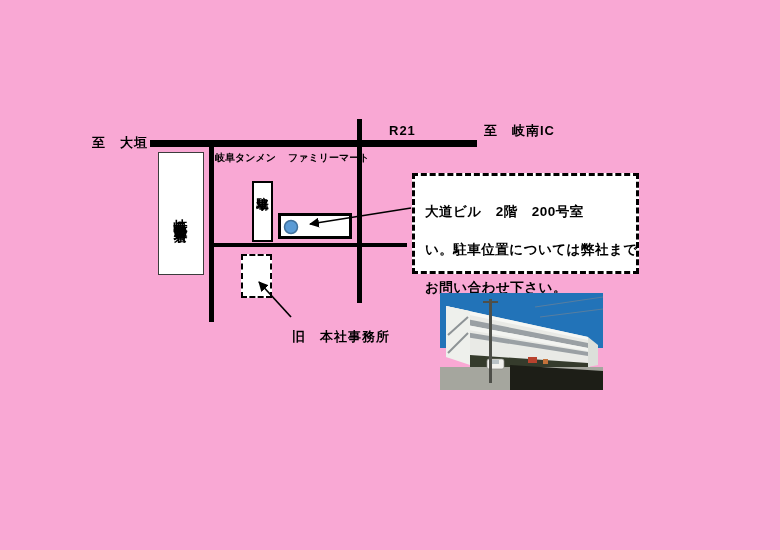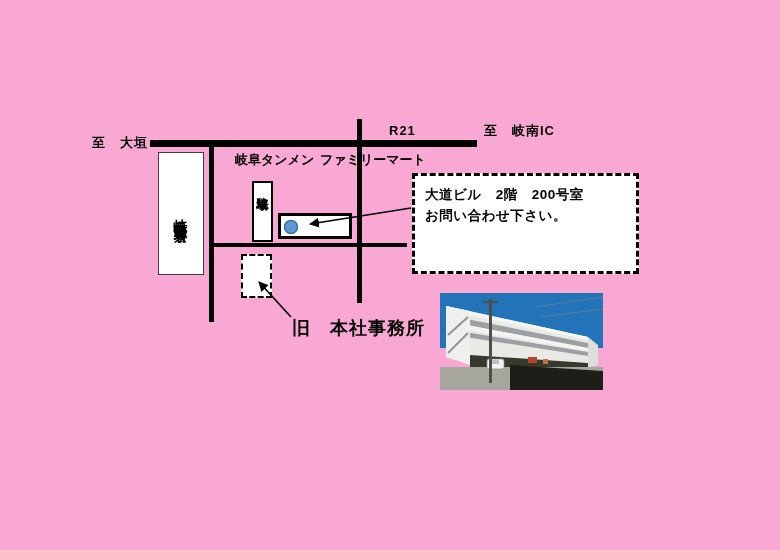--- a/index.html
+++ b/index.html
@@ -3,21 +3,21 @@
 <meta charset="utf-8">
 <style>
   html,body{margin:0;padding:0;background:#fff;}
   .canvas{
     position:relative;width:780px;height:550px;background:#f9a8d4;overflow:hidden;
     font-family:Liberation Sans, sans-serif;color:#000;
   }
   .abs{position:absolute;}
   .jp{font-weight:600;letter-spacing:1px;white-space:nowrap;}
   .lbl-big{font-size:13px;}
-  .lbl-small{font-size:13px;letter-spacing:0;margin-left:20px;}
+  .lbl-small{font-size:10px;letter-spacing:0;}
   .road{position:absolute;background:#000;}
   
   .police-box{
     position:absolute;left:158px;top:152px;width:44px;height:121px;
     border:1px solid #3c3c3c;background:#fff;
     display:flex;align-items:center;justify-content:center;
   }
   .police-box .vtext{
     writing-mode:vertical-rl;text-orientation:upright;
     font-size:14px;font-weight:600;letter-spacing:2px;line-height:1;
@@ -38,59 +38,60 @@
   .dashed-rect{
     position:absolute;left:241px;top:254px;width:31px;height:44px;
     border:2px dashed #000;background:#fff;box-sizing:border-box;
   }
   .info-box{
     position:absolute;left:412px;top:173px;width:227px;height:101px;
     border:3px dashed #000;box-sizing:border-box;background:#fff;
     padding:8px 4px 0 10px;
     font-size:13.5px;line-height:21px;font-weight:600;letter-spacing:0.5px;
   }
-  .info-line{white-space:nowrap;}
+  .info-line{white-space:nowrap;margin-top:17px;}
   .overlay{position:absolute;left:0;top:0;pointer-events:none;}
   .photo{position:absolute;left:440px;top:293px;width:163px;height:97px;}
 </style>
 </head>
 <body>
 
 <div class="canvas">
 
   <div class="abs jp lbl-big" style="left:92px;top:134px;">至　大垣</div>
 
   <div class="abs jp lbl-big" style="left:389px;top:123px;font-weight:600;text-align:right;">R21</div>
 
   <div class="abs jp lbl-big" style="left:484px;top:122px;">至　岐南IC</div>
 
   <div class="road" style="left:150px;top:140px;width:327px;height:7px;"></div>
   <div class="road" style="left:357px;top:119px;width:5px;height:184px;"></div>
   <div class="road" style="left:209px;top:147px;width:5px;height:175px;"></div>
   <div class="road" style="left:211px;top:243px;width:196px;height:4px;"></div>
 
   <div class="abs jp lbl-small" style="left:215px;top:151px;">岐阜タンメン</div>
-  <div class="abs jp lbl-small" style="left:300px;top:151px;">ファミリーマート</div>
+  <div class="abs jp lbl-small" style="left:288px;top:151px;">ファミリーマート</div>
 
   <div class="police-box">
     <span class="vtext">岐阜南警察署</span>
   </div>
 
   <div class="parking-box">
     <span class="vtext">駐車場</span>
   </div>
 
   <div class="bldg-box"></div>
 
   <div class="dashed-rect"></div>
 
-  <div class="abs jp" style="left:292px;top:316px;font-size:18px;">旧　本社事務所</div>
+  <div class="abs jp" style="left:292px;top:328px;font-size:13px;">旧　本社事務所</div>
 
   <div class="info-box">
     <div class="info-line">大道ビル　2階　200号室</div>
+    <div class="info-line">い。駐車位置については弊社まで</div>
     <div class="info-line">お問い合わせ下さい。</div>
   </div>
 
   <svg class="overlay" width="780" height="550" viewBox="0 0 780 550">
     <defs>
       <marker id="ah" markerUnits="userSpaceOnUse" markerWidth="12" markerHeight="10" refX="9" refY="5" orient="auto">
         <path d="M0,0 L10,5 L0,10 z" fill="#000"></path>
       </marker>
     </defs>
     <line x1="411" y1="208" x2="310" y2="224" stroke="#000" stroke-width="1.7" marker-end="url(#ah)"></line>

